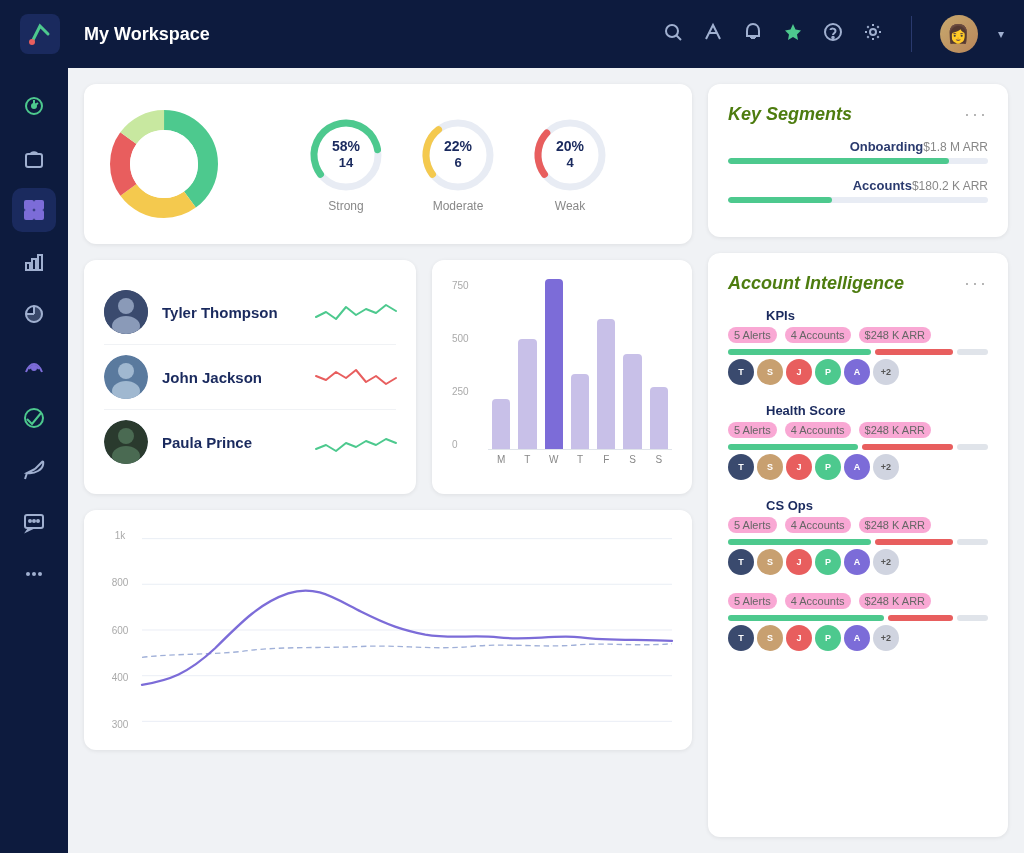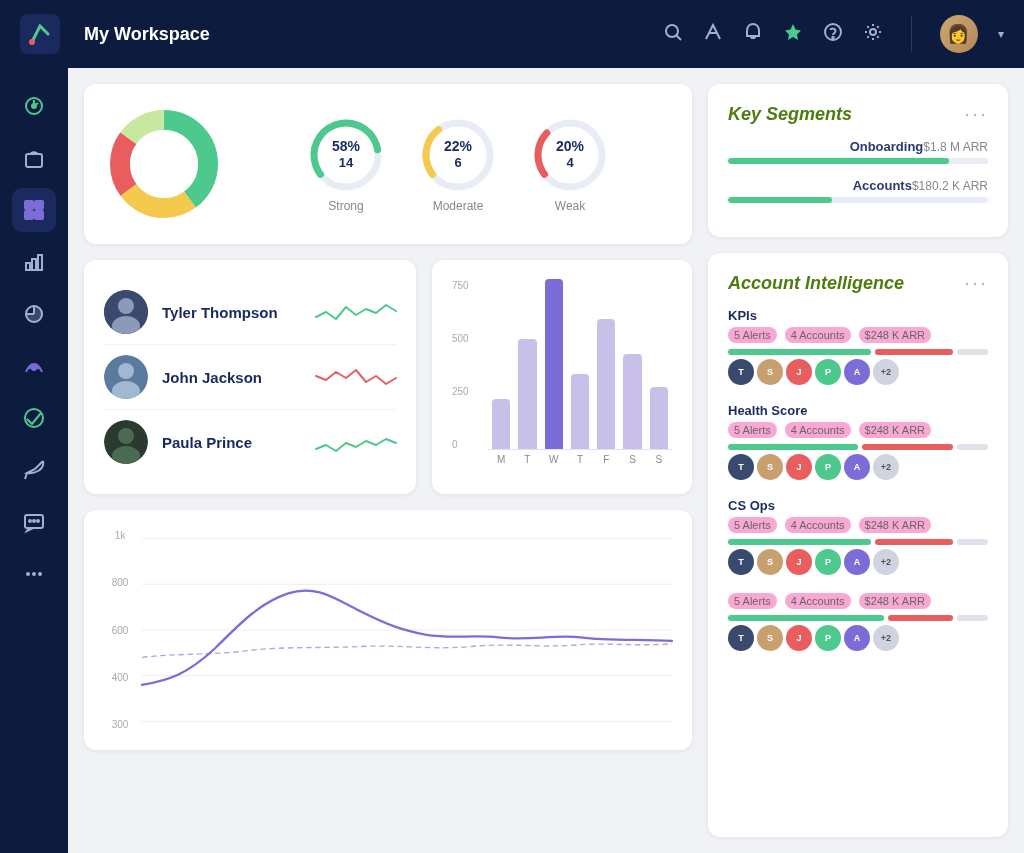--- a/index.html
+++ b/index.html
@@ -243,20 +243,21 @@
       border-radius: 3px;
     }
     .ai-sub-item {
       margin-bottom: 18px;
     }
     .ai-sub-header {
       font-size: 13px;
       font-weight: 700;
       color: #1a2a5e;
       margin-bottom: 4px;
+      margin-left: 38px;
     }
     .ai-meta {
       display: flex;
       gap: 8px;
       font-size: 11px;
       color: #aaa;
       margin-bottom: 6px;
     }
     .ai-meta-badge {
       background: #f9a8d4;

